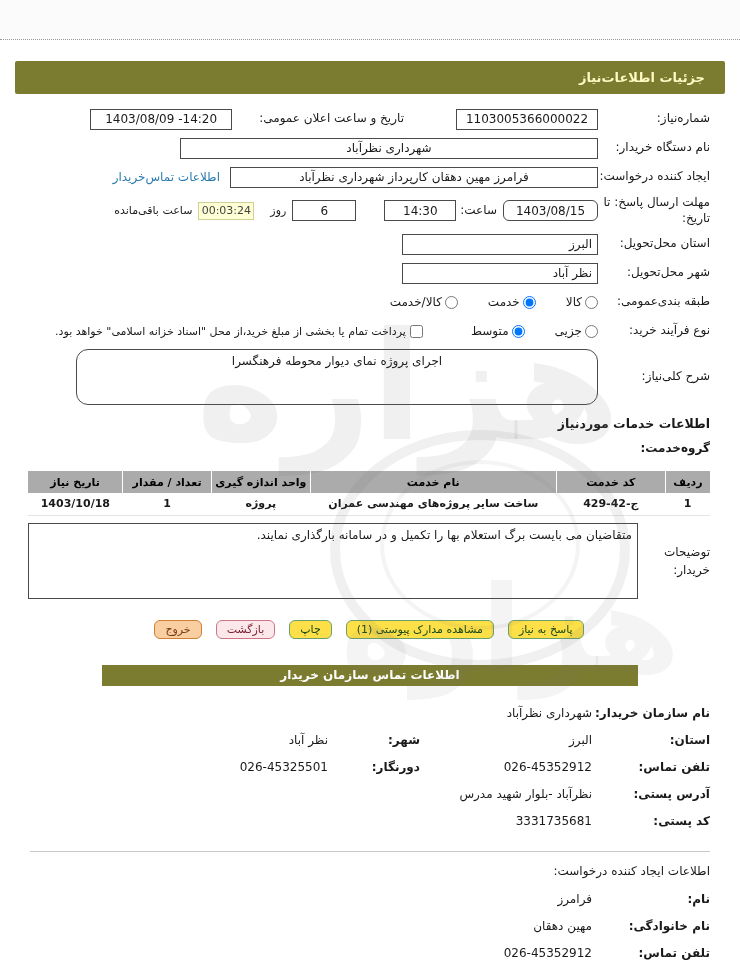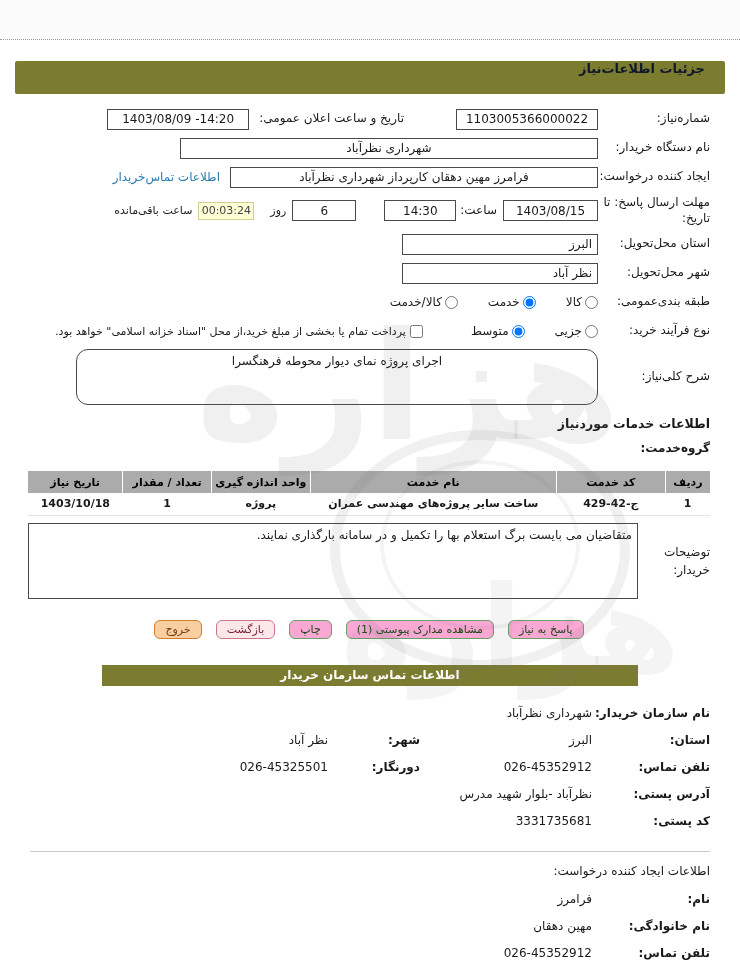--- a/index.html
+++ b/index.html
@@ -15,34 +15,34 @@
   .watermark { position:absolute; inset:0; pointer-events:none; z-index:6; }
   .wm-text { position:absolute; font-weight:bold; color:rgba(110,110,110,0.10); white-space:nowrap; }
   .wm-t1 { top:300px; right:120px; font-size:150px; }
   .wm-t2 { top:560px; right:60px; font-size:120px; color:rgba(110,110,110,0.08); }
   .wm-circle { position:absolute; top:430px; left:330px; width:300px; height:240px;
                border:10px solid rgba(110,110,110,0.10); border-radius:50%; }
   .wm-circle-inner { position:absolute; top:460px; left:380px; width:200px; height:170px;
                border:4px solid rgba(110,110,110,0.08); border-radius:50%; }
 
   
-  .titlebar { margin:21px 15px 0; height:33px; background:#7c7c30; color:#0f172a;
-              display:flex; align-items:flex-start; padding:0 20px; font-weight:bold; font-size:13px; border-radius:2px; }
+  .titlebar { margin:21px 15px 0; height:33px; background:#7c7c30; color:#fef9c3;
+              display:flex; align-items:center; padding:0 20px; font-weight:bold; font-size:13px; border-radius:2px; }
   .contactbar { width:536px; margin:26px auto 0; height:21px; background:#7c7c30; color:#fff;
                 display:flex; align-items:center; justify-content:center; font-weight:bold; font-size:12px; }
 
   
   .form { position:relative; z-index:2; padding:14px 30px 0 28px; display:flex; flex-direction:column; gap:7px; }
   .row { display:flex; align-items:center; min-height:22px; }
   .lbl { width:112px; flex:none; text-align:right; line-height:1.3; }
   .box { border:1px solid #4a4a4a; background:#fff; min-height:21px; display:flex; align-items:center; padding:0 5px; }
   .center { justify-content:center; }
   .num { direction:ltr; }
   .w142 { width:142px; } .w418 { width:418px; } .w368 { width:368px; }
-  .w95 { width:95px; } .w58 { width:72px; } .w64 { width:64px; } .w196 { width:196px; }
+  .w95 { width:95px;border-radius:6px; } .w58 { width:72px; } .w64 { width:64px; } .w196 { width:196px; }
   .link { color:#2b7cb0; margin-right:10px; cursor:pointer; white-space:nowrap; }
   .countdown { background:#ffffd6; border:1px solid #cfcf96; width:56px; height:18px;
                display:flex; align-items:center; justify-content:center; color:#444; font-size:11px; }
   .small { font-size:11px; }
   .radio-item { display:flex; align-items:center; gap:3px; margin-left:30px; cursor:pointer; }
   .radio-item input { margin:0; }
   .check-item { display:flex; align-items:center; gap:4px; font-size:11px; cursor:pointer; }
   .descbox { flex:1; height:56px; align-items:flex-start; justify-content:center; padding-top:4px; margin-left:48px;border-radius:12px; }
   .section-head { font-weight:bold; font-size:12.5px; margin-top:4px; }
   .grouprow .box { flex:1; }
@@ -51,21 +51,21 @@
 
   
   table.svc { width:100%; border-collapse:collapse; margin-top:4px; direction:rtl; font-size:11px; }
   table.svc th { background:#ababab; color:#000; font-weight:bold; height:22px; border-left:1px solid #fff; padding:0 0; }
   table.svc th:last-child { border-left:none; }
   table.svc td { background:#fff; text-align:center; height:22px; padding:0 4px; border-bottom:1px solid #e4e4e4; font-weight:600;margin-top:24px; }
 
   
   .btnrow { display:flex; justify-content:center; gap:14px; margin-top:14px; }
   .btn { font-family:"DejaVu Sans",sans-serif; font-size:11px; padding:2px 10px; border-radius:6px; cursor:pointer; }
-  .btn-green { background:#f9a8d4; border:1px solid #6aa06a; color:#1a4a1a; }
+  .btn-green { background:#fde047; border:1px solid #6aa06a; color:#1a4a1a; }
   .btn-pink  { background:#fce8ea; border:1px solid #cc7788; color:#7a2030; }
   .btn-orange{ background:#f9cfa2; border:1px solid #d08030; color:#7a3a10; }
 
   
   .csection { position:relative; z-index:2; padding:14px 30px 0; }
   .crow { display:flex; align-items:center; min-height:27px; }
   .clabel { width:118px; flex:none; font-weight:bold; text-align:right; }
   .cvalue { width:172px; text-align:right; }
   .clabel2 { width:92px; flex:none; font-weight:bold; text-align:right; }
   .divider { border:none; border-top:1px solid #c9c9c9; margin:16px 0 12px; }
@@ -88,21 +88,21 @@
   <div class="titlebar">
     <span>جزئیات اطلاعات‌نیاز</span>
   </div>
 
   <div class="form">
 
     <div class="row">
       <div class="lbl">شماره‌نیاز:</div>
       <div class="box w142 center num">1103005366000022</div>
       <div class="lbl" style="width:auto;margin-right:52px">تاریخ و ساعت اعلان عمومی:</div>
-      <div class="box w142 center num" style="margin-right:10px">1403/08/09 -14:20</div>
+      <div class="box w142 center num" style="margin-right:27px">1403/08/09 -14:20</div>
     </div>
 
     <div class="row">
       <div class="lbl">نام دستگاه خریدار:</div>
       <div class="box w418 center">شهرداری نظرآباد</div>
     </div>
 
     <div class="row">
       <div class="lbl">ایجاد کننده درخواست:</div>
       <div class="box w368 center">فرامرز مهین دهقان  کارپرداز  شهرداری نظرآباد</div>

